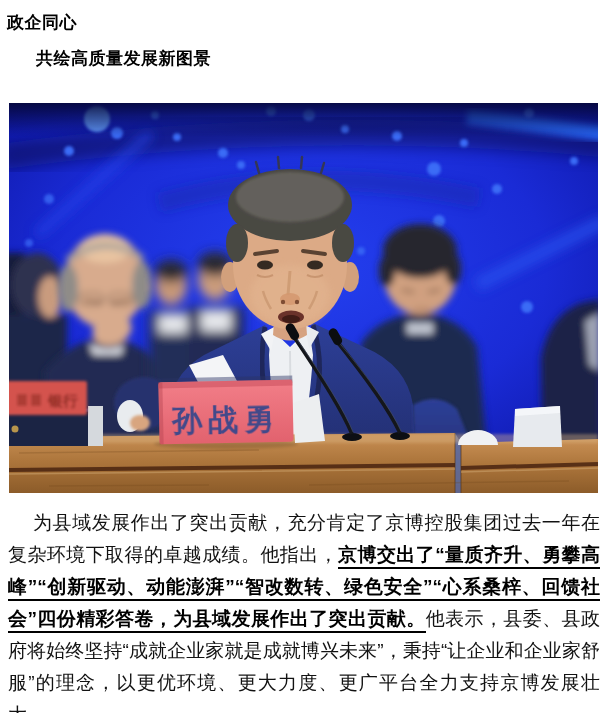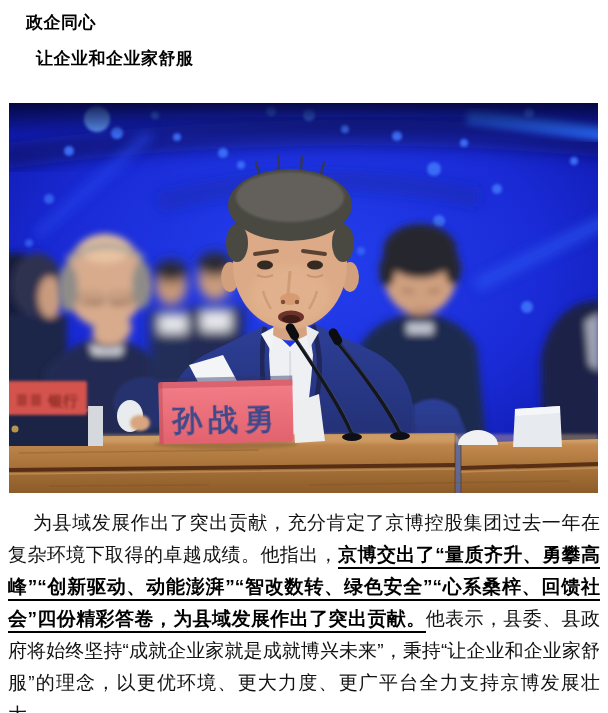--- a/index.html
+++ b/index.html
@@ -2,36 +2,36 @@
 <html><head>
 <meta charset="utf-8">
 <style>
   html,body{margin:0;padding:0;}
   body{
     width:608px;height:713px;position:relative;overflow:hidden;
     background:#ffffff;color:#000;
     font-family:"Liberation Sans","DejaVu Sans",sans-serif;
   }
   .hline{position:absolute;font-weight:700;font-size:17px;line-height:19px;color:#000;letter-spacing:.5px;white-space:nowrap;}
-  .hline1{top:13px;left:7px;margin-left:19px;}
+  .hline1{top:13px;left:7px;}
   .hline2{top:49px;left:36px;}
   figure.photo{position:absolute;left:9px;top:103px;width:589px;height:390px;margin:0;padding:0;}
   figure.photo svg{display:block;}
   p.body-text{
     position:absolute;left:8px;top:507px;width:592px;margin:0;
     font-size:19px;line-height:32px;color:#121212;
     text-align:justify;text-justify:inter-character;text-indent:25px;
   }
   .bu{font-weight:700;color:#000;border-bottom:2px solid #000;padding-bottom:2px;}
 </style>
 </head>
 <body>
 
 <div class="hline hline1">政企同心</div>
-<div class="hline hline2">让企业和企业家舒服</div>
+<div class="hline hline2">共绘高质量发展新图景</div>
 
 <figure class="photo">
   <svg width="589" height="390" viewBox="0 0 589 390" aria-hidden="true">
     <defs>
       <radialGradient id="bgGrad" cx="50%" cy="42%" r="75%">
         <stop offset="0%" stop-color="#2440f0"></stop>
         <stop offset="55%" stop-color="#1a2bd6"></stop>
         <stop offset="100%" stop-color="#0b129b"></stop>
       </radialGradient>
       <linearGradient id="topDark" x1="0" y1="0" x2="0" y2="1">

